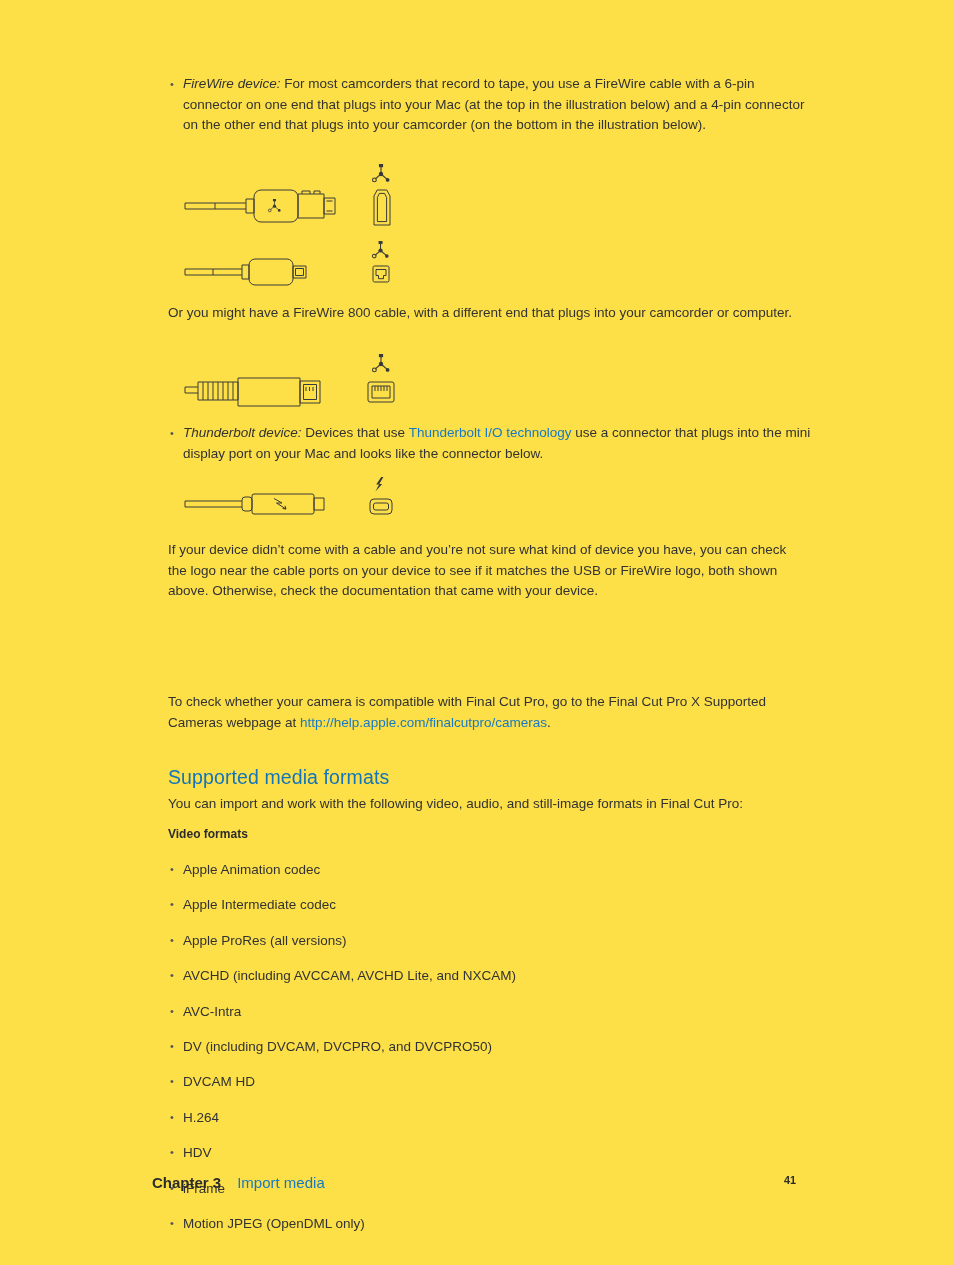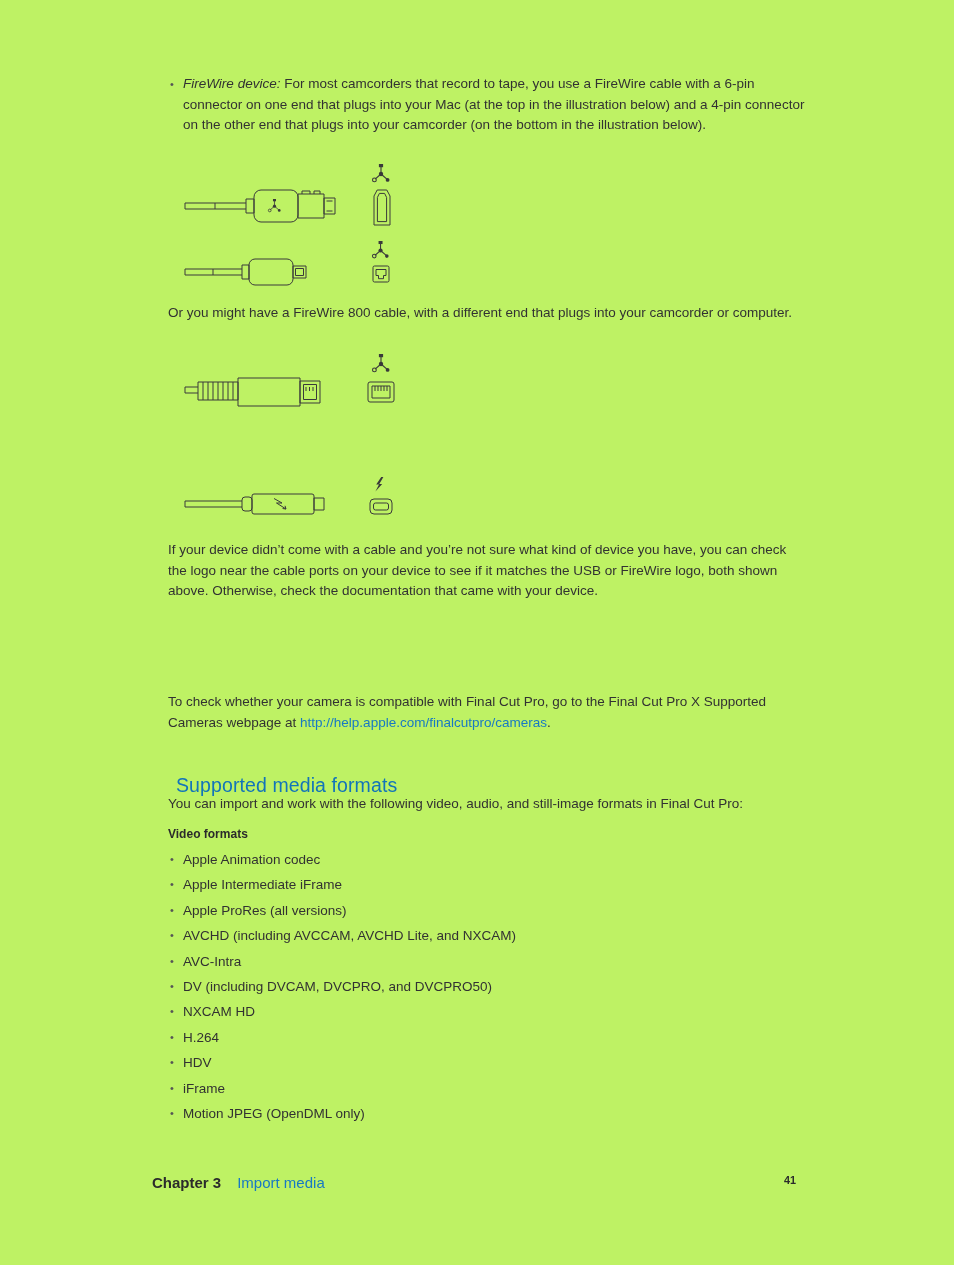--- a/index.html
+++ b/index.html
@@ -1,29 +1,29 @@
 <!DOCTYPE html>
 <html><head>
 <meta charset="utf-8">
 <style>
   html,body{margin:0;padding:0;background:#ffffff;}
   .page{
-    position:relative;width:954px;height:1265px;background:#bef264;overflow:hidden;
+    position:relative;width:954px;height:1265px;background:#fde047;overflow:hidden;
     font-family:"Liberation Sans","DejaVu Sans",sans-serif;color:#323232;
   }
   .para{position:absolute;left:168px;width:630px;font-size:13.5px;line-height:20.5px;}
   .bullet{padding-left:15px;}
   .bullet::before{content:"\2022";position:absolute;left:2px;top:0;color:#555;font-size:11px;line-height:20.5px;}
   .term{font-style:italic;}
   .note-label{font-weight:bold;font-style:italic;}
   a.link{color:#1779c4;text-decoration:none;cursor:pointer;}
   .heading{position:absolute;left:168px;top:766px;font-size:19.5px;font-weight:500;color:#1274ba;letter-spacing:0.1px;}
   .subheading{position:absolute;left:168px;top:827px;font-size:12px;font-weight:bold;color:#2b2b2b;}
   ul.media-list{position:absolute;left:168px;top:847px;width:630px;margin:0;padding:0;list-style:none;}
-  ul.media-list li{position:relative;padding-left:15px;font-size:13.5px;line-height:25.4px;}
+  ul.media-list li{position:relative;padding-left:15px;font-size:13.5px;line-height:25.4px;margin-top:10px;}
   ul.media-list li::before{content:"\2022";position:absolute;left:2px;top:0;color:#555;font-size:11px;line-height:25.4px;}
   .illus{position:absolute;}
   .illus *{vector-effect:non-scaling-stroke;}
   .footer{position:absolute;left:152px;top:1174px;font-size:15px;color:#2b2b2b;}
   .footer .chapter{font-weight:bold;margin-right:16px;}
   .page-num{position:absolute;top:1174px;left:784px;font-size:10.8px;font-weight:bold;color:#2b2b2b;text-align:right;}
 </style>
 </head>
 <body>
 
@@ -97,20 +97,23 @@
       <path d="M122,33 v4 M125.5,33 v4 M129,33 v4"></path>
     </g>
     <use href="#fw-symbol" transform="translate(188,0)"></use>
     <g stroke="#3a3a3a" stroke-width="1" fill="none">
       <rect x="184" y="28" width="26" height="20" rx="2"></rect>
       <rect x="188" y="32" width="18" height="12"></rect>
       <path d="M191,32 v5 M194,32 v5 M197,32 v5 M200,32 v5 M203,32 v5"></path>
     </g>
   </svg>
 
+  <div class="para bullet" style="top:423px">
+    <span class="term">Thunderbolt device:</span><span>  Devices that use </span><a class="link">Thunderbolt I/O technology</a><span> use a connector that plugs into the mini display port on your Mac and looks like the connector below.</span>
+  </div>
 
   <svg class="illus" style="left:184px;top:477px" width="212" height="46" viewBox="0 0 212 46">
     <g stroke="#3a3a3a" stroke-width="1" fill="none">
       <path d="M1,24 H58 M1,30 H58 M1,24 V30"></path>
       <rect x="58" y="20" width="10" height="14" rx="3"></rect>
       <rect x="68" y="17" width="62" height="20" rx="2"></rect>
       <rect x="130" y="21" width="10" height="12"></rect>
       <path d="M90,21.5 l8,4.5 h-5.5 l9.5,6 M102,32 l-1,-3.2 M102,32 l-3.4,-0.5"></path>
     </g>
     <use href="#tb-symbol" transform="translate(190,0)"></use>
@@ -122,36 +125,36 @@
 
   <div class="para" style="top:540px">
     <span>If your device didn’t come with a cable and you’re not sure what kind of device you have, you can check the logo near the cable ports on your device to see if it matches the USB or FireWire logo, both shown above. Otherwise, check the documentation that came with your device.</span>
   </div>
 
 
   <div class="para" style="top:692px">
     <span>To check whether your camera is compatible with Final Cut Pro, go to the Final Cut Pro X Supported Cameras webpage at </span><a class="link">http://help.apple.com/finalcutpro/cameras</a><span>.</span>
   </div>
 
-  <h2 class="heading" style="margin:8px">Supported media formats</h2>
+  <h2 class="heading" style="margin:0">Supported media formats</h2>
 
   <div class="para" style="top:794px">
     <span>You can import and work with the following video, audio, and still-image formats in Final Cut Pro:</span>
   </div>
 
   <div class="subheading">Video formats</div>
 
   <ul class="media-list">
     <li>Apple Animation codec</li>
-    <li>Apple Intermediate iFrame</li>
+    <li>Apple Intermediate codec</li>
     <li>Apple ProRes (all versions)</li>
     <li>AVCHD (including AVCCAM, AVCHD Lite, and NXCAM)</li>
     <li>AVC-Intra</li>
     <li>DV (including DVCAM, DVCPRO, and DVCPRO50)</li>
-    <li>NXCAM HD</li>
+    <li>DVCAM HD</li>
     <li>H.264</li>
     <li>HDV</li>
     <li>iFrame</li>
     <li>Motion JPEG (OpenDML only)</li>
   </ul>
 
   <div class="footer">
     <span class="chapter">Chapter 3</span><a class="link">Import media</a>
   </div>
   <div class="page-num">41</div>

